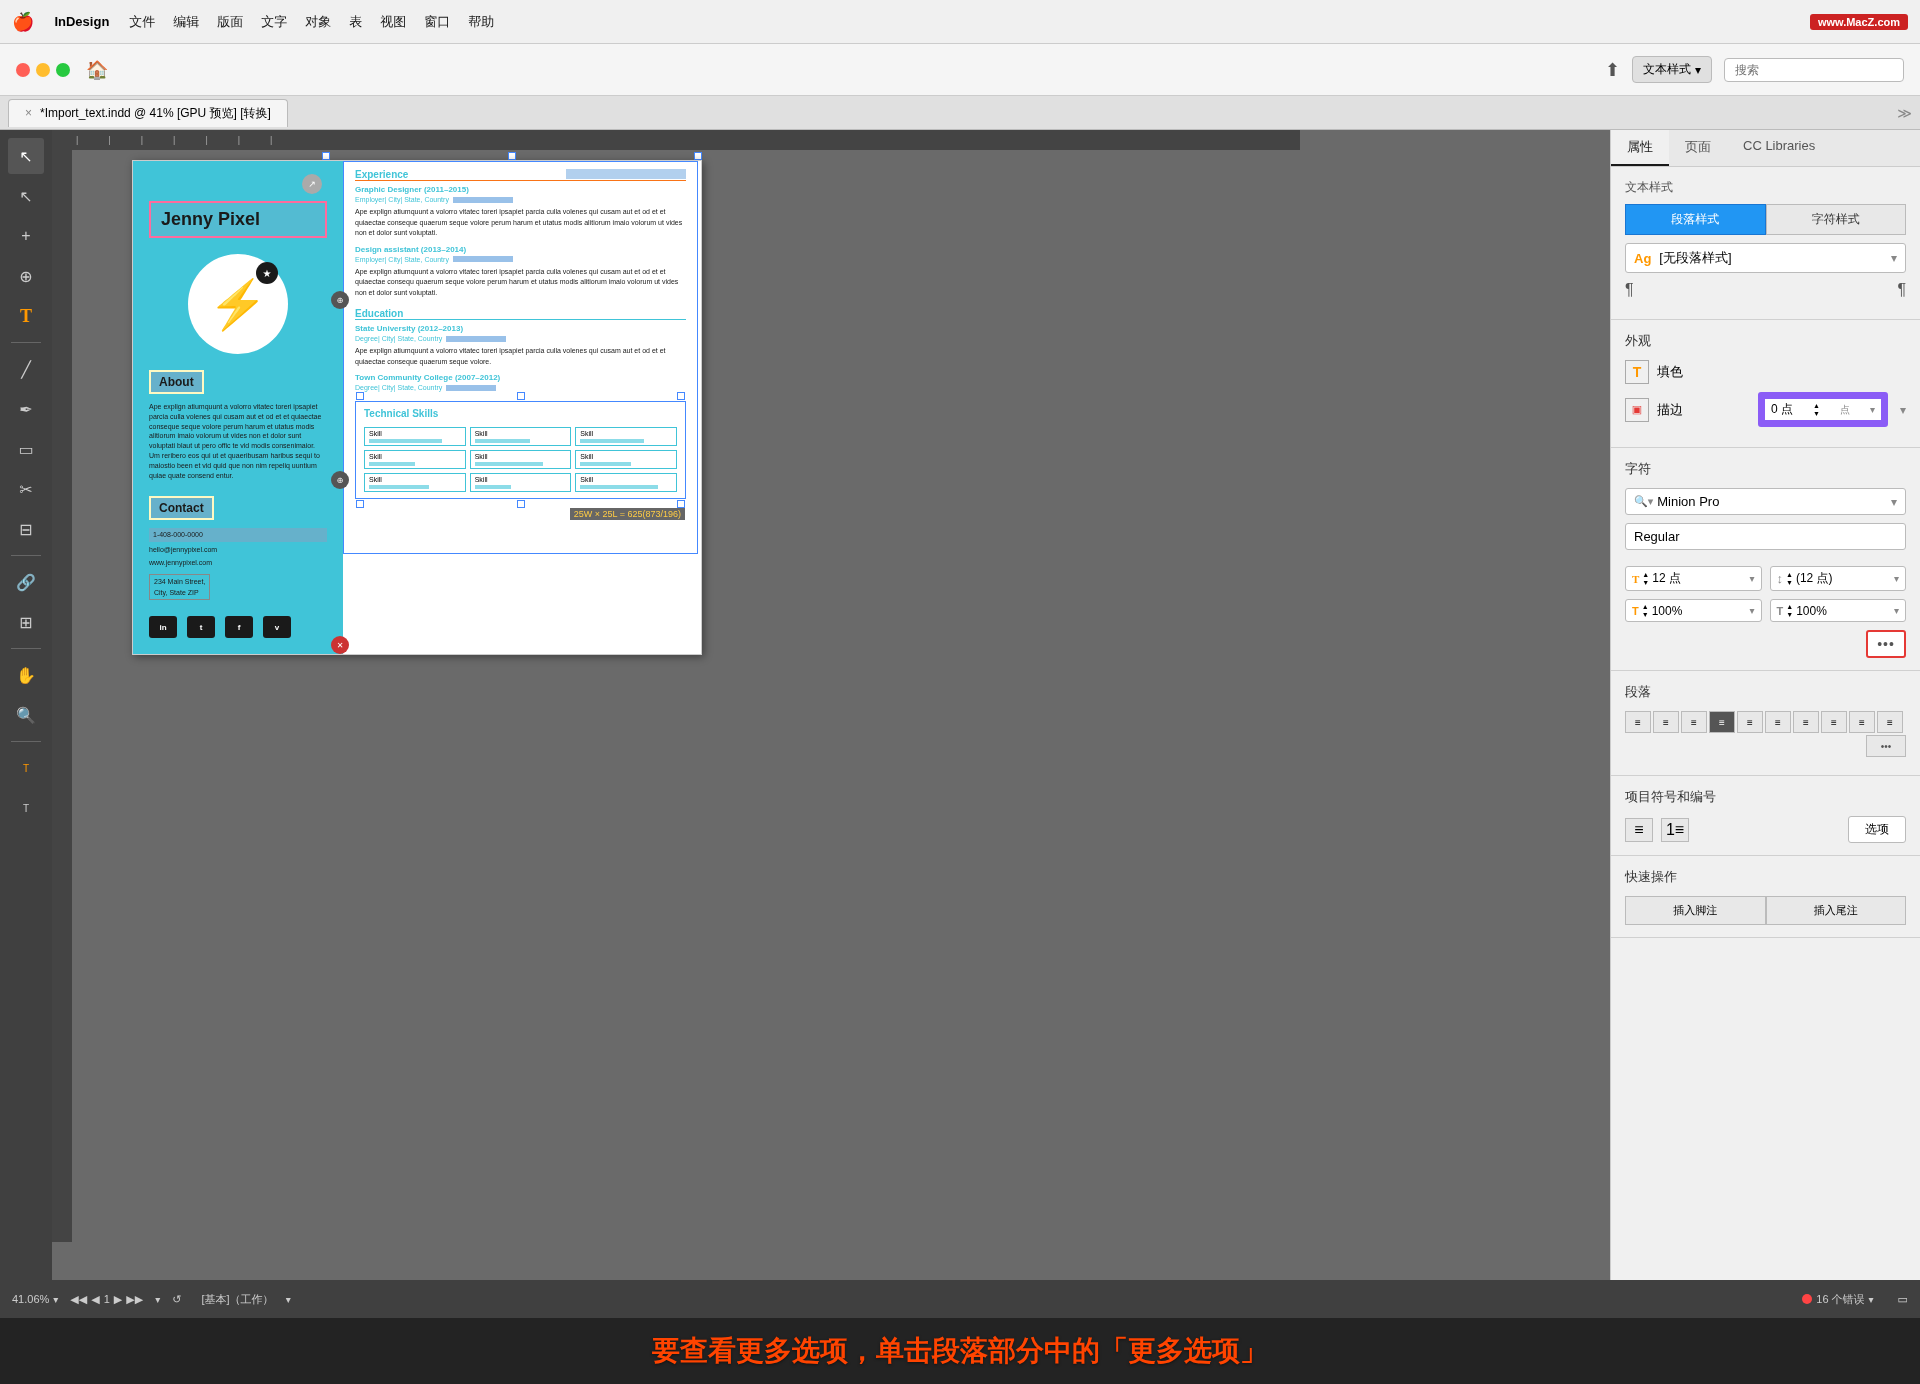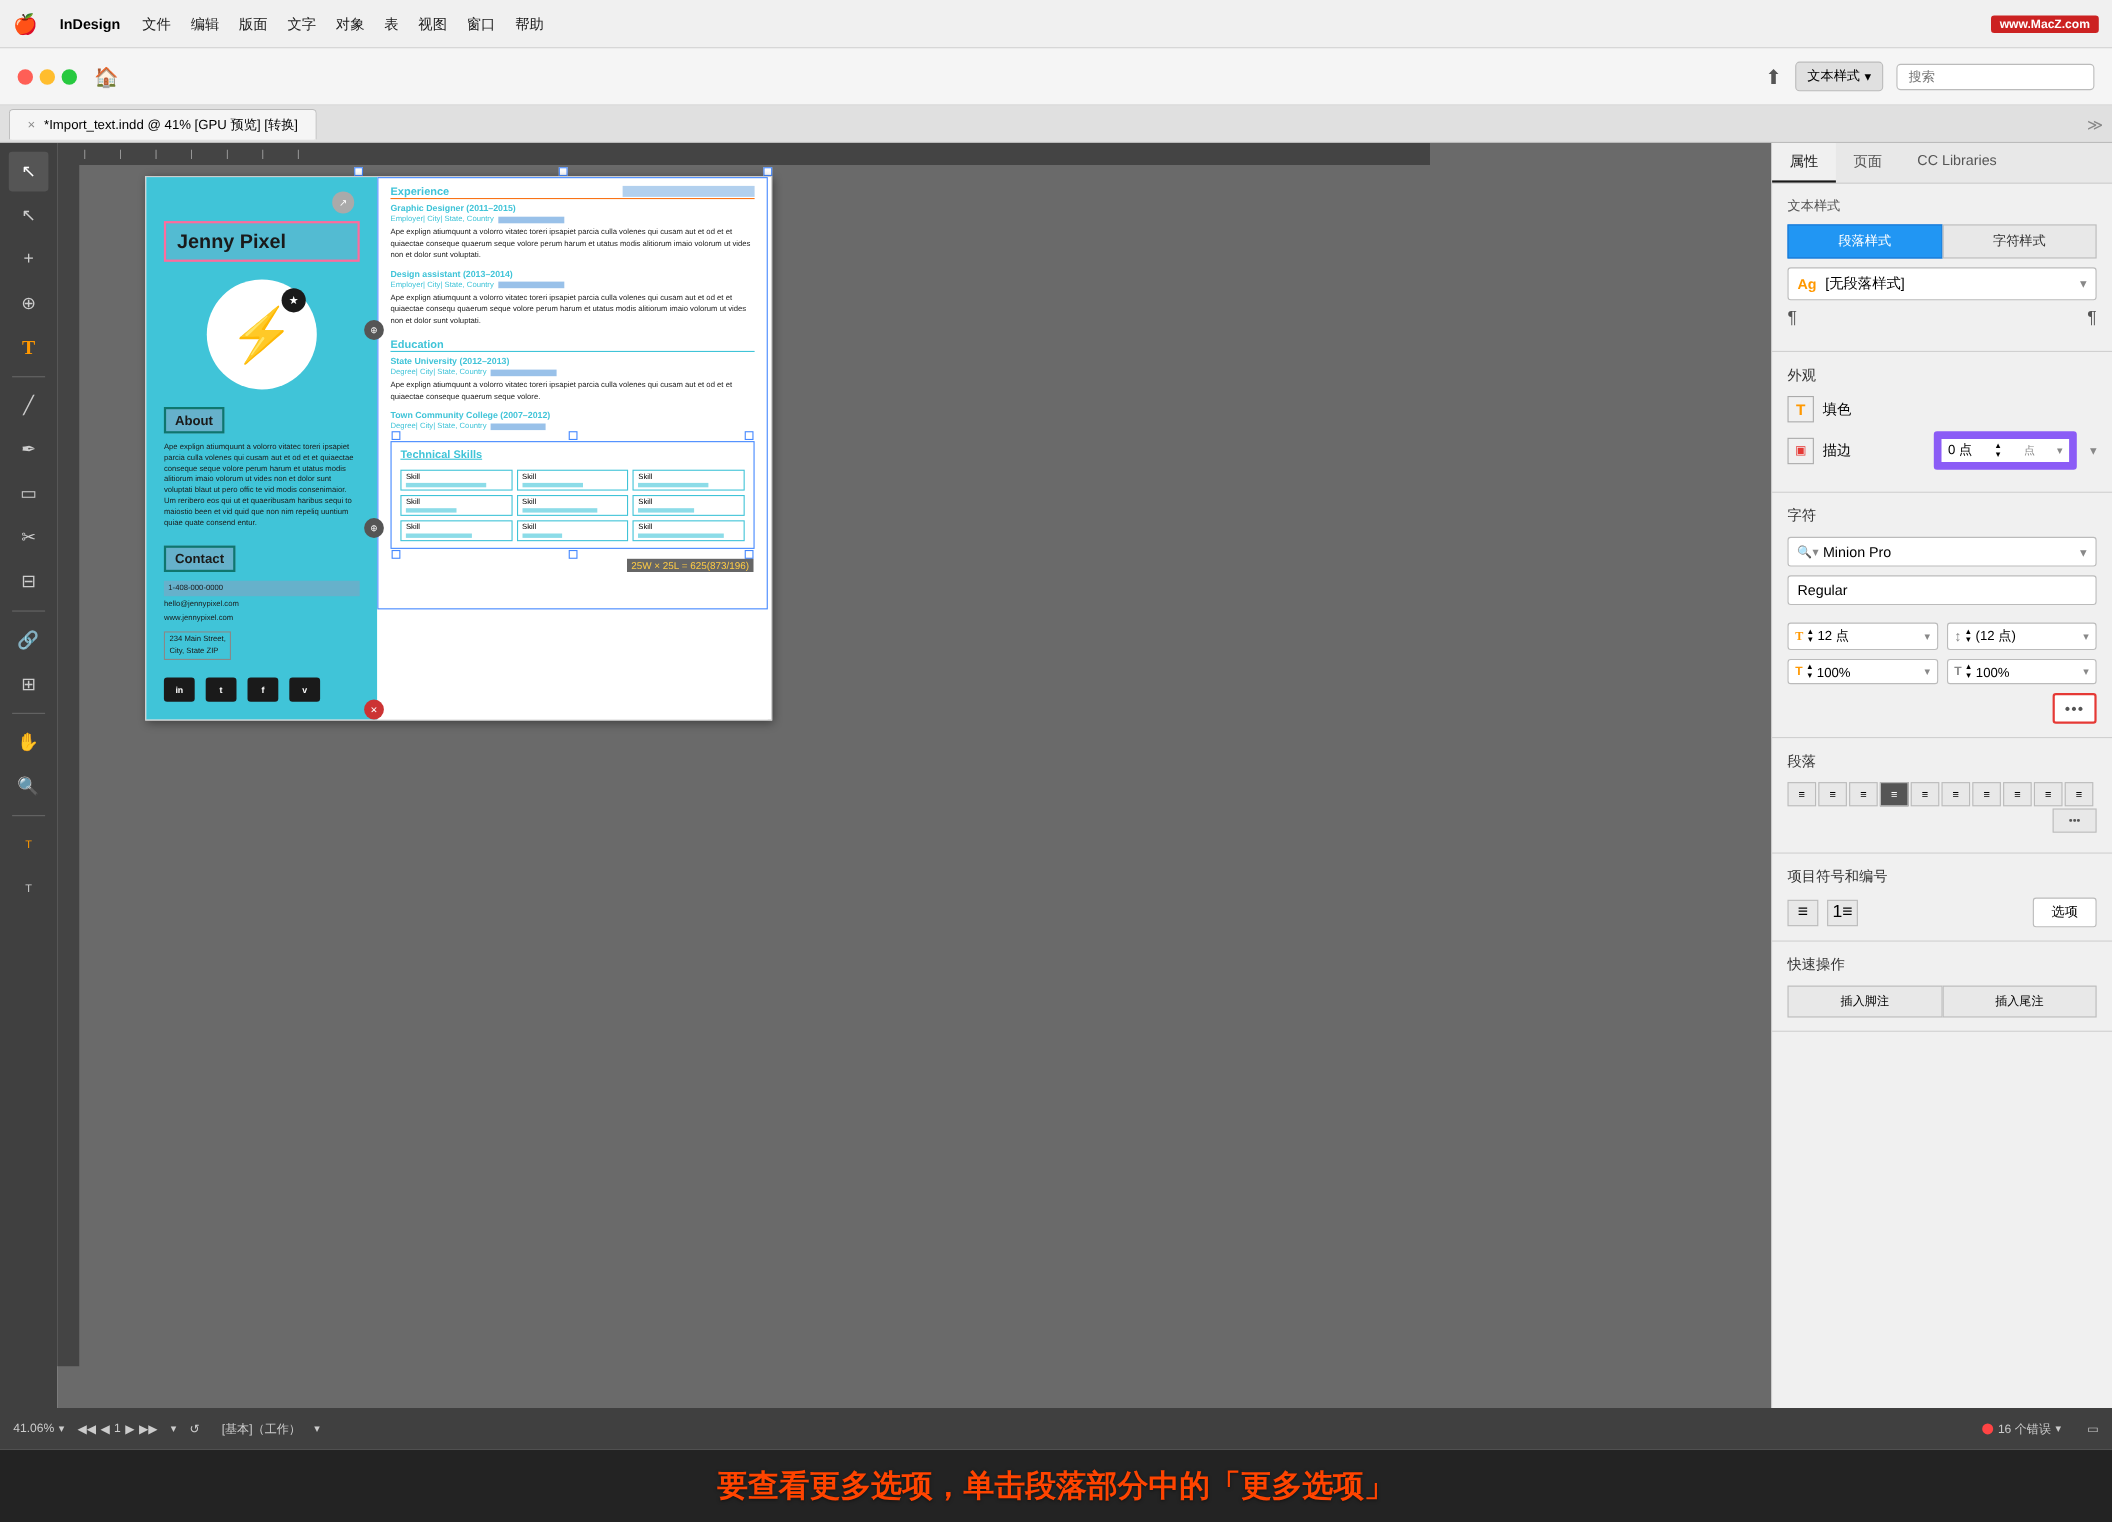--- a/index.html
+++ b/index.html
@@ -45,21 +45,21 @@
     .canvas-area { flex: 1; background: #6a6a6a; overflow: hidden; position: relative; }
     .page { background: white; display: flex; position: relative; }
     .page-left { width: 210px; background: #40c4d8; position: relative; padding: 16px; }
     .page-right { width: 355px; background: white; position: relative; padding: 8px 12px; }
 
     
     .name-box { border: 2px solid #ff6b9d; background: rgba(255,107,157,0.1); padding: 6px 10px; margin-bottom: 16px; margin-top: 20px; }
     .name-text { font-size: 18px; font-weight: bold; color: #1a1a1a; }
     .avatar-circle { width: 100px; height: 100px; background: white; border-radius: 50%; display: flex; align-items: center; justify-content: center; margin: 0 auto 16px; position: relative; }
     .star-badge { position: absolute; top: 8px; right: 10px; color: white; background: #1a1a1a; border-radius: 50%; width: 22px; height: 22px; display: flex; align-items: center; justify-content: center; font-size: 10px; }
-    .section-label { border: 2px solid #0f766e; background: rgba(255,107,157,0.2); padding: 3px 8px; font-size: 12px; font-weight: bold; display: inline-block; margin-bottom: 8px; color: #1a1a1a; }
+    .section-label { border: 2px solid #fef9c3; background: rgba(255,107,157,0.2); padding: 3px 8px; font-size: 12px; font-weight: bold; display: inline-block; margin-bottom: 8px; color: #1a1a1a; }
     .about-text { font-size: 7px; color: #1a1a1a; line-height: 1.4; margin-bottom: 16px; }
     .contact-text { font-size: 7px; color: #1a1a1a; line-height: 1.6; margin-bottom: 16px; }
     .social-icons { display: flex; gap: 10px; margin-top: 16px; }
     .social-btn { width: 28px; height: 22px; border-radius: 3px; background: #1a1a1a; color: white; display: flex; align-items: center; justify-content: center; font-size: 9px; font-weight: bold; cursor: pointer; }
     .job-title { font-size: 8px; color: #1a1a1a; font-weight: bold; margin-bottom: 2px; }
     .job-title span { color: #40c4d8; }
     .body-text { font-size: 7px; color: #1a1a1a; line-height: 1.5; margin-bottom: 6px; }
     .skills-grid { display: grid; grid-template-columns: repeat(3, 1fr); gap: 4px; margin-top: 8px; }
     .skill-item { border: 1px solid #40c4d8; padding: 2px 4px; font-size: 7px; }
     .skill-bar { background: #40c4d8; height: 4px; margin-top: 2px; opacity: 0.6; }
@@ -306,21 +306,21 @@
             </div>
           </div>
 
           <div style="position:relative; border:1px solid #4488ff;">
             <div style="position:absolute; top:-10px; left:0; right:0; display:flex; justify-content:space-between;">
               <div style="width:8px;height:8px;background:white;border:1px solid #4488ff;"></div>
               <div style="width:8px;height:8px;background:white;border:1px solid #4488ff;"></div>
               <div style="width:8px;height:8px;background:white;border:1px solid #4488ff;"></div>
             </div>
             <div style="padding:6px 8px;">
-              <div style="color:#40c4d8; font-size:10px; font-weight:bold; margin-bottom:6px;text-decoration:underline;">Technical Skills</div>
+              <div style="color:#40c4d8; font-size:10px; font-weight:bold; margin-bottom:6px;">Technical Skills</div>
               <div class="skills-grid">
                 <div class="skill-item"><span>Skill</span><div class="skill-bar" style="width:80%;"></div></div>
                 <div class="skill-item"><span>Skill</span><div class="skill-bar" style="width:60%;"></div></div>
                 <div class="skill-item"><span>Skill</span><div class="skill-bar" style="width:70%;"></div></div>
                 <div class="skill-item"><span>Skill</span><div class="skill-bar" style="width:50%;"></div></div>
                 <div class="skill-item"><span>Skill</span><div class="skill-bar" style="width:75%;"></div></div>
                 <div class="skill-item"><span>Skill</span><div class="skill-bar" style="width:55%;"></div></div>
                 <div class="skill-item"><span>Skill</span><div class="skill-bar" style="width:65%;"></div></div>
                 <div class="skill-item"><span>Skill</span><div class="skill-bar" style="width:40%;"></div></div>
                 <div class="skill-item"><span>Skill</span><div class="skill-bar" style="width:85%;"></div></div>

